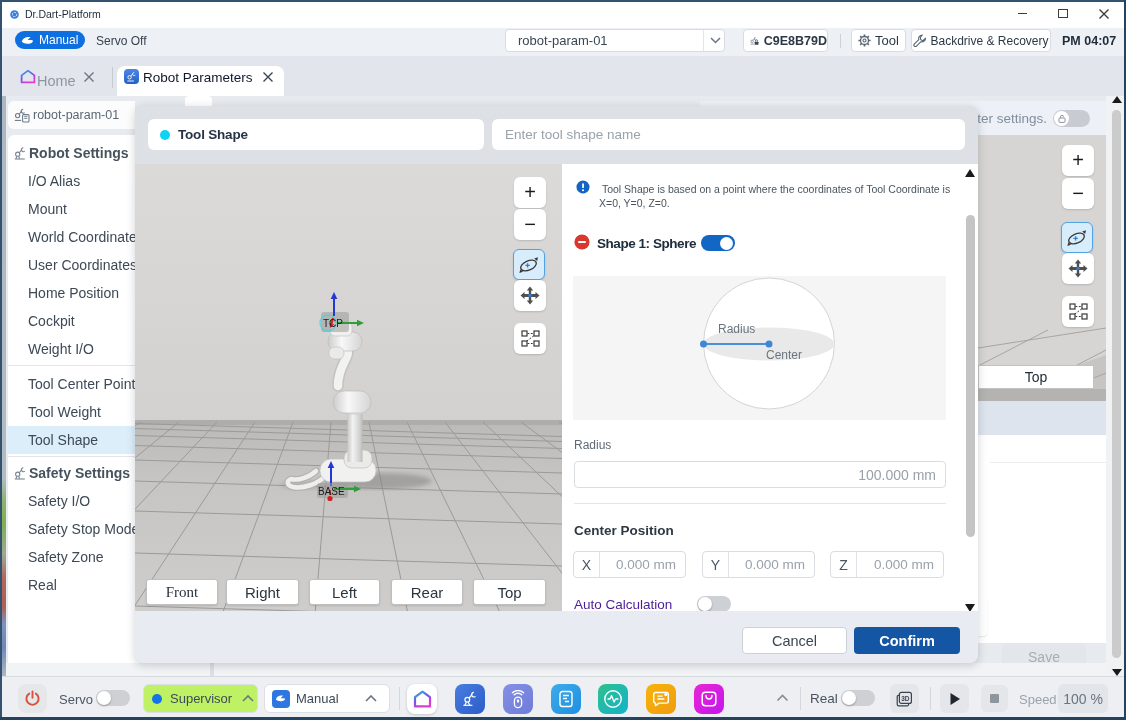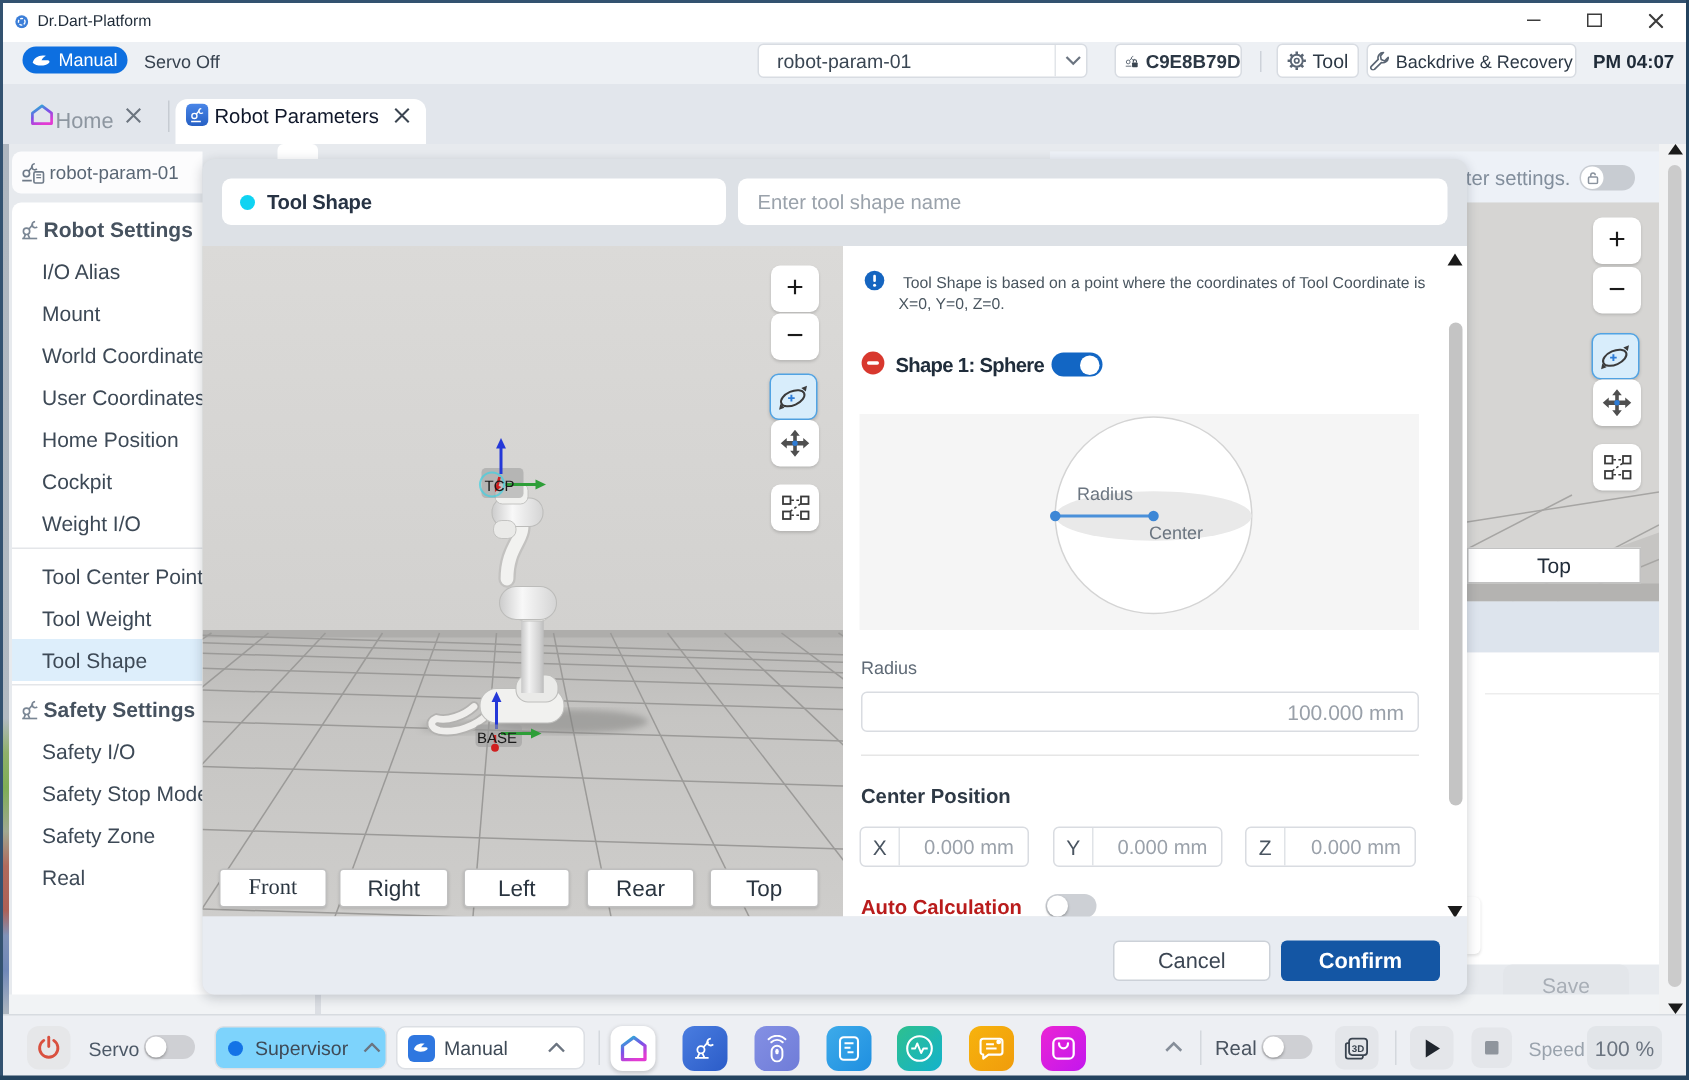--- a/index.html
+++ b/index.html
@@ -58,21 +58,21 @@
 
 .ctl-btn{width:32px;height:31px;background:#fff;border-radius:6px;box-shadow:0 1px 2px rgba(0,0,0,.15);display:flex;align-items:center;justify-content:center;}
 .ctl-sel{background:#d8edfb;border:1.5px solid #51a3e3;}
 .plusminus{font-size:20px;color:#1a1a1a;font-weight:400;}
 
 #bottombar{left:2px;top:676px;width:1122px;height:41px;background:#edeff3;border-top:1px solid #d7dbe0;}
 #pw-btn{left:18px;top:684px;width:29px;height:29px;background:#e6e7e9;border-radius:8px;display:flex;align-items:center;justify-content:center;}
 #servo-lbl{left:59px;top:692px;font-size:13px;color:#4c5866;}
 .toggle-off{width:34px;height:16px;background:#cfd0d4;border-radius:8px;position:absolute;}
 .knob{position:absolute;width:14px;height:14px;background:#fff;border-radius:50%;box-shadow:0 1px 2px rgba(0,0,0,.3);}
-#sup-box{left:143px;top:684px;width:115px;height:29px;background:#7dd3fc;border:1px solid #dcdfe4;border-radius:6px;display:flex;align-items:center;}
+#sup-box{left:143px;top:684px;width:115px;height:29px;background:#bef264;border:1px solid #dcdfe4;border-radius:6px;display:flex;align-items:center;}
 #man-box{left:264px;top:684px;width:126px;height:29px;background:#fff;border:1px solid #dcdfe4;border-radius:6px;display:flex;align-items:center;}
 .bb-div{top:687px;width:1px;height:23px;background:#d4d8dd;}
 .app-icon{top:684px;width:30px;height:30px;border-radius:8px;position:absolute;}
 #real-lbl{left:810px;top:691px;font-size:13.5px;color:#49535f;}
 .bb-btn{top:684px;width:29px;height:29px;background:#e4e6ea;border-radius:6px;position:absolute;display:flex;align-items:center;justify-content:center;}
 #speed-lbl{left:1019px;top:692px;font-size:13px;color:#9aa3ad;}
 #speed-box{left:1058px;top:684px;width:50px;height:29px;background:#e2e5e9;border-radius:6px;font-size:14px;color:#6b7480;display:flex;align-items:center;justify-content:center;}
 
 #handle{left:185px;top:96px;width:27px;height:11px;background:#fff;border-radius:4px 4px 0 0;}
 
@@ -87,21 +87,21 @@
 #shape-row-txt{left:597px;top:236px;letter-spacing:-0.45px;font-size:13.5px;font-weight:bold;color:#202d3b;}
 #diagram{left:573px;top:276px;width:373px;height:144px;background:#f5f5f5;}
 #radius-lbl{left:574px;top:438px;font-size:12px;color:#5f6a76;}
 #radius-input{left:574px;top:461px;width:372px;height:27px;background:#fff;border:1px solid #d9dce1;border-radius:4px;}
 #radius-val{position:absolute;right:9px;top:5px;font-size:14px;color:#99a0a9;}
 #r-divider{left:574px;top:503px;width:372px;height:1px;background:#e6e6e6;}
 #cp-lbl{left:574px;top:523px;font-size:13.5px;font-weight:bold;color:#2e3945;}
 .xyz{top:551px;height:27px;background:#fff;border:1px solid #d9dce1;border-radius:4px;position:absolute;display:flex;align-items:center;}
 .xyz-lbl{width:26px;text-align:center;font-size:14px;color:#4a5561;border-right:1px solid #e0e3e7;height:100%;display:flex;align-items:center;justify-content:center;}
 .xyz-val{flex:1;text-align:right;padding-right:9px;font-size:13.5px;color:#9aa1aa;}
-#ac-lbl{left:574px;top:597px;font-size:13.5px;font-weight:bold;color:#b91c1c;}
+#ac-lbl{left:574px;top:597px;font-size:13.5px;font-weight:normal;color:#4c1d95;}
 #m-footer{left:135px;top:611px;width:843px;height:52px;background:#e8ecf2;border-radius:0 0 8px 8px;}
 #btn-cancel{left:742px;top:627px;width:105px;height:27px;background:#fff;border:1px solid #ccd1d8;border-radius:4px;font-size:14.5px;color:#3c4653;display:flex;align-items:center;justify-content:center;}
 #btn-confirm{left:854px;top:627px;width:106px;height:27px;background:#1456a4;border-radius:4px;font-size:14.5px;color:#fff;font-weight:bold;display:flex;align-items:center;justify-content:center;}
 #mp-thumb{left:966px;top:215px;width:9px;height:322px;background:#c4c4c4;border-radius:5px;}
 </style>
 </head>
 <body>
 
 <div class="abs" id="titlebar"></div>
 <svg class="abs" style="left:10px;top:9.5px;" width="9" height="9" viewBox="0 0 9 9">

